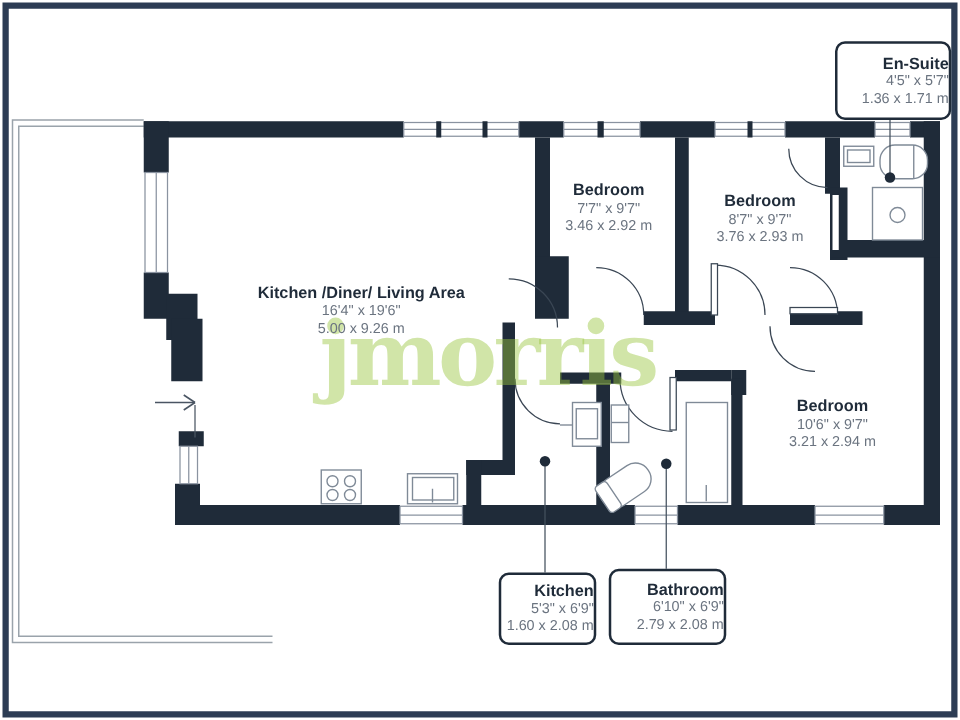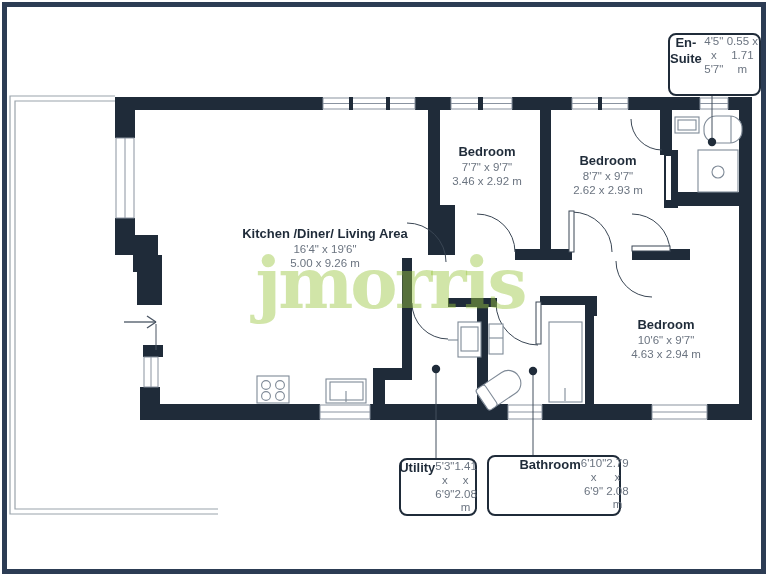--- a/index.html
+++ b/index.html
@@ -7,21 +7,21 @@
          font-family:"Liberation Sans",sans-serif;}
   .frame{position:absolute;inset:2px;border:5px solid #2c3c54;pointer-events:none;z-index:5;}
   svg{position:absolute;left:0;top:0;z-index:1;}
   .watermark{position:absolute;left:390px;top:283px;transform:translate(-50%,-50%);
              font-family:"DejaVu Serif",serif;font-weight:bold;font-size:71px;
              letter-spacing:-3px;color:rgba(154,197,62,0.45);z-index:2;white-space:nowrap;}
   .room-label{position:absolute;transform:translateX(-50%);text-align:center;z-index:3;}
   .room-label .t{font-weight:bold;font-size:13px;color:#1f2b39;line-height:1.25;}
   .room-label .d{font-size:11.5px;color:#6b7480;line-height:1.22;}
   .callout{position:absolute;background:#ffffff;border:2px solid #1f2b39;border-radius:8px;
-           text-align:center;z-index:3;display:flex;flex-direction:row;justify-content:center;}
+           text-align:center;z-index:3;display:flex;flex-direction:column;justify-content:center;align-items:flex-end;}
   .callout .t{font-weight:bold;font-size:13px;color:#1f2b39;line-height:1.25;}
   .callout .d{font-size:11.5px;color:#6b7480;line-height:1.2;}
 </style>
 </head>
 <body>
 
 <div id="stage">
   <div class="frame"></div>
 
   <svg width="768" height="576" viewBox="0 0 768 576">
@@ -179,49 +179,49 @@
         <circle cx="712" cy="142" r="4.2" fill="#1f2b39" stroke="none"></circle>
       <line x1="436" y1="372" x2="436" y2="458"></line>
         <circle cx="436" cy="369" r="4.2" fill="#1f2b39" stroke="none"></circle>
       <line x1="533" y1="374" x2="533" y2="455"></line>
         <circle cx="533" cy="371" r="4.2" fill="#1f2b39" stroke="none"></circle>
     </g>
   </svg>
 
   <div class="watermark">jmorris</div>
 
-  <div class="room-label" style="left:289px;top:226px;margin-left:36px;">
+  <div class="room-label" style="left:289px;top:226px;">
     <div class="t">Kitchen /Diner/ Living Area</div>
     <div class="d">16'4" x 19'6"</div>
     <div class="d">5.00 x 9.26 m</div>
   </div>
   <div class="room-label" style="left:487px;top:144px;">
     <div class="t">Bedroom</div>
     <div class="d">7'7" x 9'7"</div>
     <div class="d">3.46 x 2.92 m</div>
   </div>
   <div class="room-label" style="left:608px;top:153px;">
     <div class="t">Bedroom</div>
     <div class="d">8'7" x 9'7"</div>
-    <div class="d">2.62 x 2.93 m</div>
+    <div class="d">3.76 x 2.93 m</div>
   </div>
   <div class="room-label" style="left:666px;top:317px;">
     <div class="t">Bedroom</div>
     <div class="d">10'6" x 9'7"</div>
-    <div class="d">4.63 x 2.94 m</div>
+    <div class="d">3.21 x 2.94 m</div>
   </div>
 
   <div class="callout" style="left:668px;top:33px;width:89px;height:59px;">
     <div class="t">En-Suite</div>
     <div class="d">4'5" x 5'7"</div>
-    <div class="d">0.55 x 1.71 m</div>
+    <div class="d">1.36 x 1.71 m</div>
   </div>
   <div class="callout" style="left:399px;top:458px;width:74px;height:54px;">
-    <div class="t">Utility</div>
+    <div class="t">Kitchen</div>
     <div class="d">5'3" x 6'9"</div>
-    <div class="d">1.41 x 2.08 m</div>
-  </div>
-  <div class="callout" style="left:487px;top:455px;width:90px;height:57px;padding-left:40px;">
+    <div class="d">1.60 x 2.08 m</div>
+  </div>
+  <div class="callout" style="left:487px;top:455px;width:90px;height:57px;">
     <div class="t">Bathroom</div>
     <div class="d">6'10" x 6'9"</div>
     <div class="d">2.79 x 2.08 m</div>
   </div>
 </div>
 
 </body></html>

